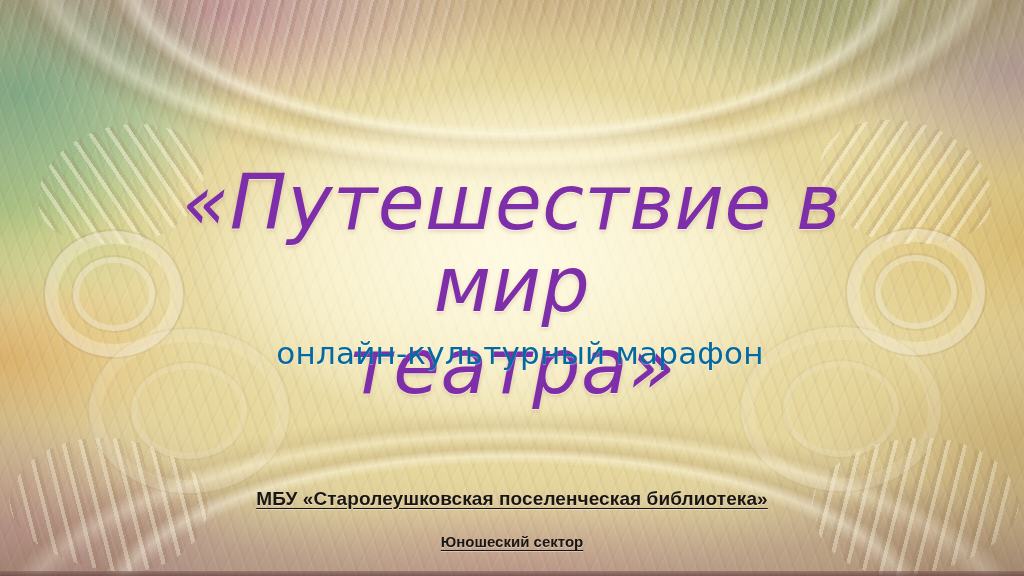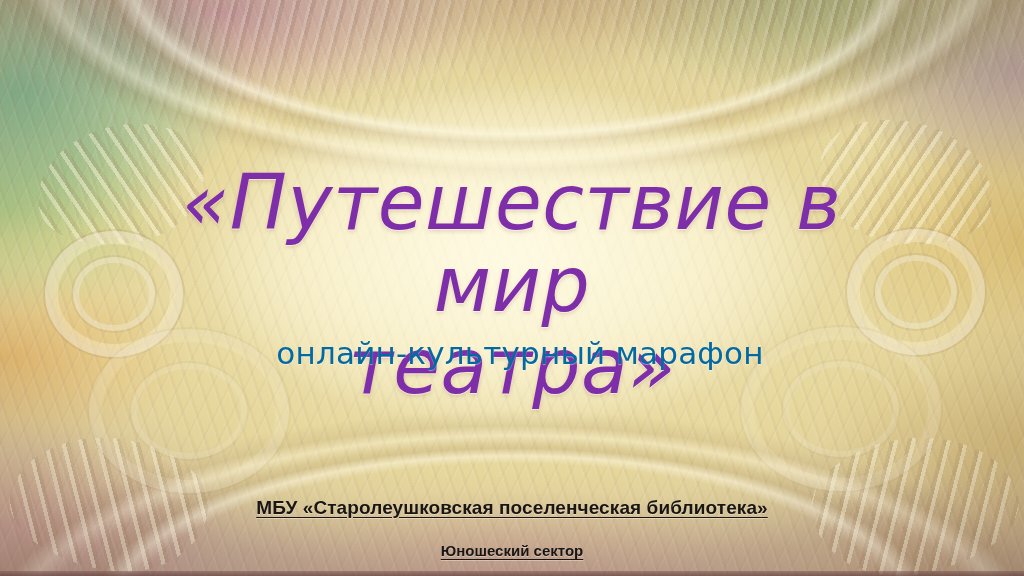--- a/index.html
+++ b/index.html
@@ -196,21 +196,21 @@
 
   #credits {
     position: absolute;
     left: 50%;
     top: 481px;
     transform: translateX(-50%);
     width: 900px;
     text-align: center;
   }
   .credit-line {
-    margin: 16px;
+    margin: 7px;
     font-family: "Liberation Sans", sans-serif;
     font-weight: bold;
     color: #191512;
     text-decoration: underline;
     text-underline-offset: 3px;
     text-shadow: 0 1px 0 rgba(255,255,255,0.35);
   }
   #credit-line-1 { font-size: 19px; letter-spacing: 0.1px; }
   #credit-line-2 { font-size: 15px; margin-top: 23px; }
 </style>

